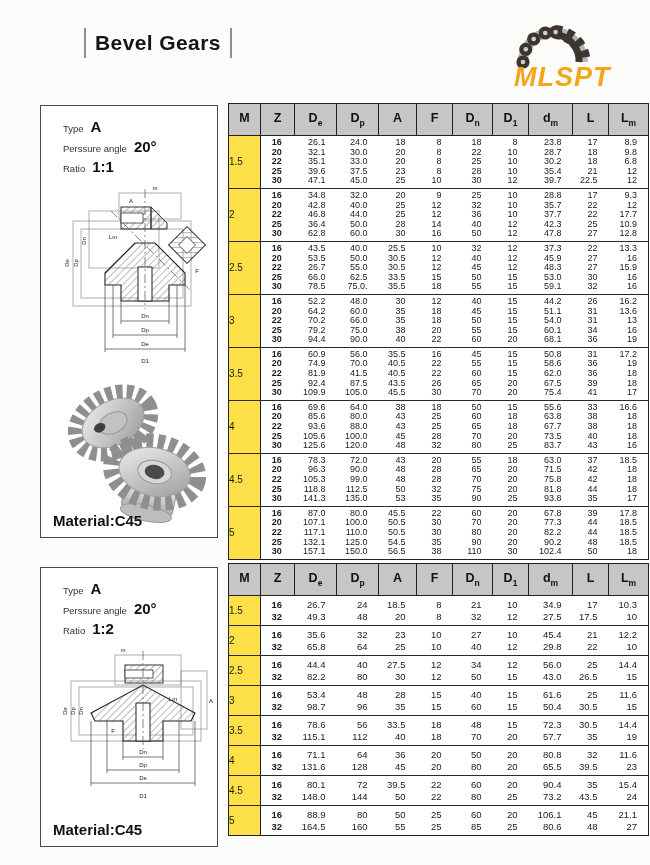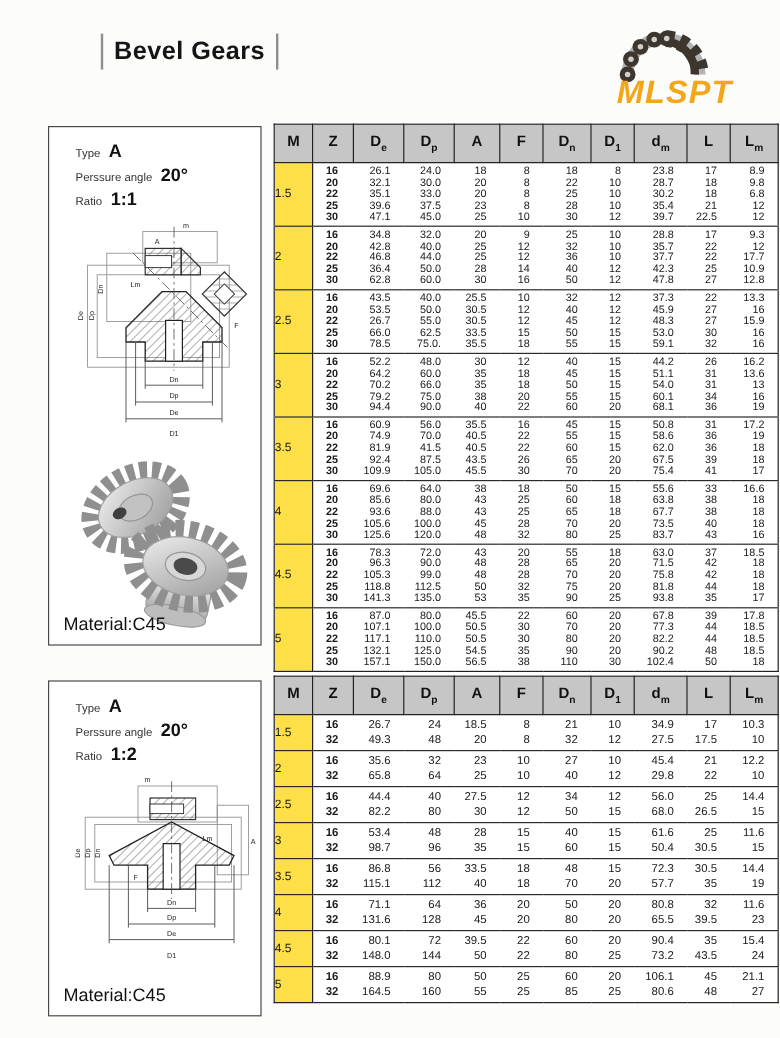--- a/index.html
+++ b/index.html
@@ -12,21 +12,21 @@
   .page-title { font-size:21px; font-weight:bold; letter-spacing:.4px; color:#151515; }
   .logo { position:absolute; left:498px; top:18px; width:132px; height:74px; }
 
   
   .panel { position:absolute; background:#fff; border:1.3px solid #4a4a4a; padding:12px 22px; }
   .panel-1 { left:40px; top:105px; width:178px; height:433px; }
   .panel-2 { left:40px; top:567px; width:178px; height:280px; }
   .spec-line { display:flex; align-items:baseline; gap:7px; margin-bottom:3px; }
   .spec-label { font-size:9.5px; color:#333; }
   .spec-value { font-size:15px; font-weight:bold; color:#111; }
-  .material { position:absolute; left:12px; bottom:8px; font-size:15px; font-weight:normal; color:#111; }
+  .material { position:absolute; left:12px; bottom:8px; font-size:15px; font-weight:bold; color:#111; }
   .drawing { display:block; margin:6px auto 0; }
   .photo { display:block; margin:2px auto 0; }
 
   
   .gear-table { position:absolute; border-collapse:collapse; table-layout:fixed; background:#fff; border:1.6px solid #222; }
   .table-1 { left:228px; top:103px; width:420px; }
   .table-2 { left:228px; top:563px; width:420px; }
   .gear-table th { background:#c6c6c6; border:1.2px solid #222; font-size:12.5px; font-weight:bold; height:32px; text-align:center; color:#111; }
   .gear-table th sub { font-size:8.5px; }
   .gear-table td { vertical-align:middle; }
@@ -1007,21 +1007,21 @@
           <td class="dcol">
             <div>34</div>
             <div>50</div>
           </td>
           <td class="dcol">
             <div>12</div>
             <div>15</div>
           </td>
           <td class="dcol">
             <div>56.0</div>
-            <div>68.0</div>
+            <div>43.0</div>
           </td>
           <td class="dcol">
             <div>25</div>
             <div>26.5</div>
           </td>
           <td class="dcol">
             <div>14.4</div>
             <div>15</div>
           </td>
         </tr>
@@ -1068,21 +1068,21 @@
             <div>15</div>
           </td>
         </tr>
         <tr>
           <td class="mcol">3.5</td>
           <td class="dcol zcol">
             <div>16</div>
             <div>32</div>
           </td>
           <td class="dcol">
-            <div>86.8</div>
+            <div>78.6</div>
             <div>115.1</div>
           </td>
           <td class="dcol">
             <div>56</div>
             <div>112</div>
           </td>
           <td class="dcol">
             <div>33.5</div>
             <div>40</div>
           </td>

